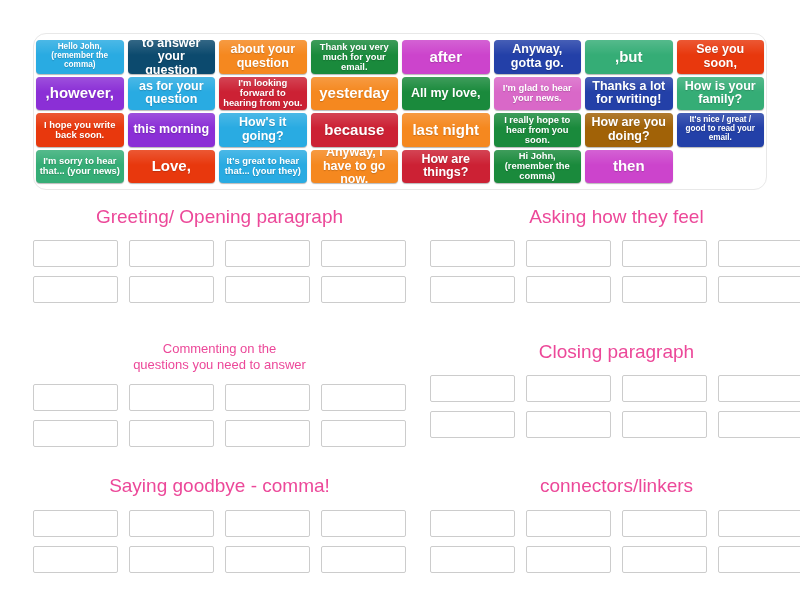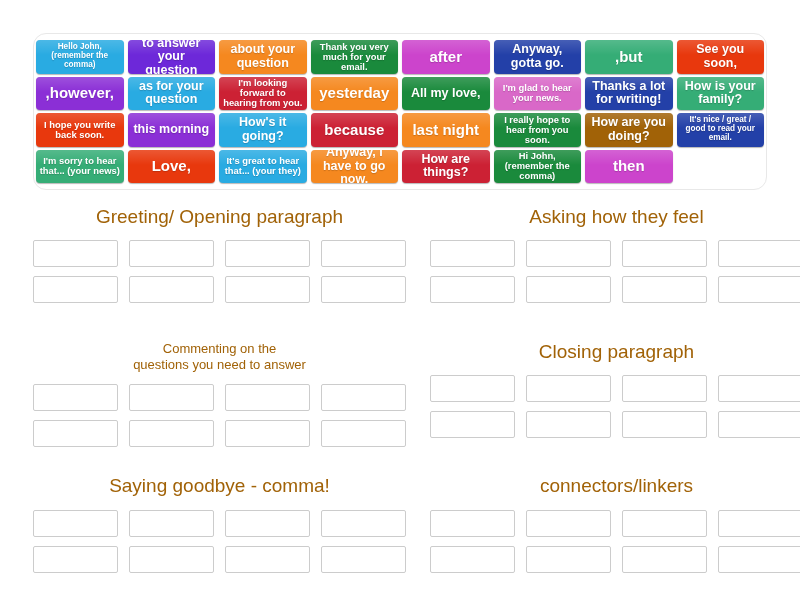--- a/index.html
+++ b/index.html
@@ -93,21 +93,21 @@
   .category {
     display: flex;
     flex-direction: column;
     align-items: center;
     padding-top: 10px;
   }
 
   .cat-title {
     font-size: 19px;
     font-weight: 400;
-    color: #a16207;
+    color: #ec4899;
     text-align: center;
     line-height: 1.18;
     margin: 0 0 12px 0;
     white-space: pre-line;
   }
   .cat-title.two-line {
     font-size: 13px;
     line-height: 1.25;
     margin-bottom: 11px;
   }
@@ -128,21 +128,21 @@
   }
 </style>
 </head>
 <body>
 
 <div id="app">
 
   <div class="tile-tray">
     <div class="tray-grid">
         <div class="tile fs-xs" style="background: rgb(41, 171, 226);">Hello John, (remember the comma)</div>
-        <div class="tile fs-m" style="background: #6d28d9;">to answer your question</div>
+        <div class="tile fs-m" style="background: #0c4a6e;">to answer your question</div>
         <div class="tile fs-m" style="background: rgb(245, 136, 31);">about your question</div>
         <div class="tile fs-s" style="background: rgb(26, 138, 60);">Thank you very much for your email.</div>
         <div class="tile fs-l" style="background: rgb(204, 68, 204);">after</div>
         <div class="tile fs-m" style="background: rgb(35, 64, 168);">Anyway, gotta go.</div>
         <div class="tile fs-l" style="background: rgb(53, 173, 118);">,but</div>
         <div class="tile fs-m" style="background: rgb(232, 56, 13);">See you soon,</div>
         <div class="tile fs-l" style="background: rgb(139, 47, 214);">,however,</div>
         <div class="tile fs-m" style="background: rgb(41, 171, 226);">as for your question</div>
         <div class="tile fs-s" style="background: rgb(204, 33, 52);">I'm looking forward to hearing from you.</div>
         <div class="tile fs-l" style="background: rgb(245, 136, 31);">yesterday</div>

